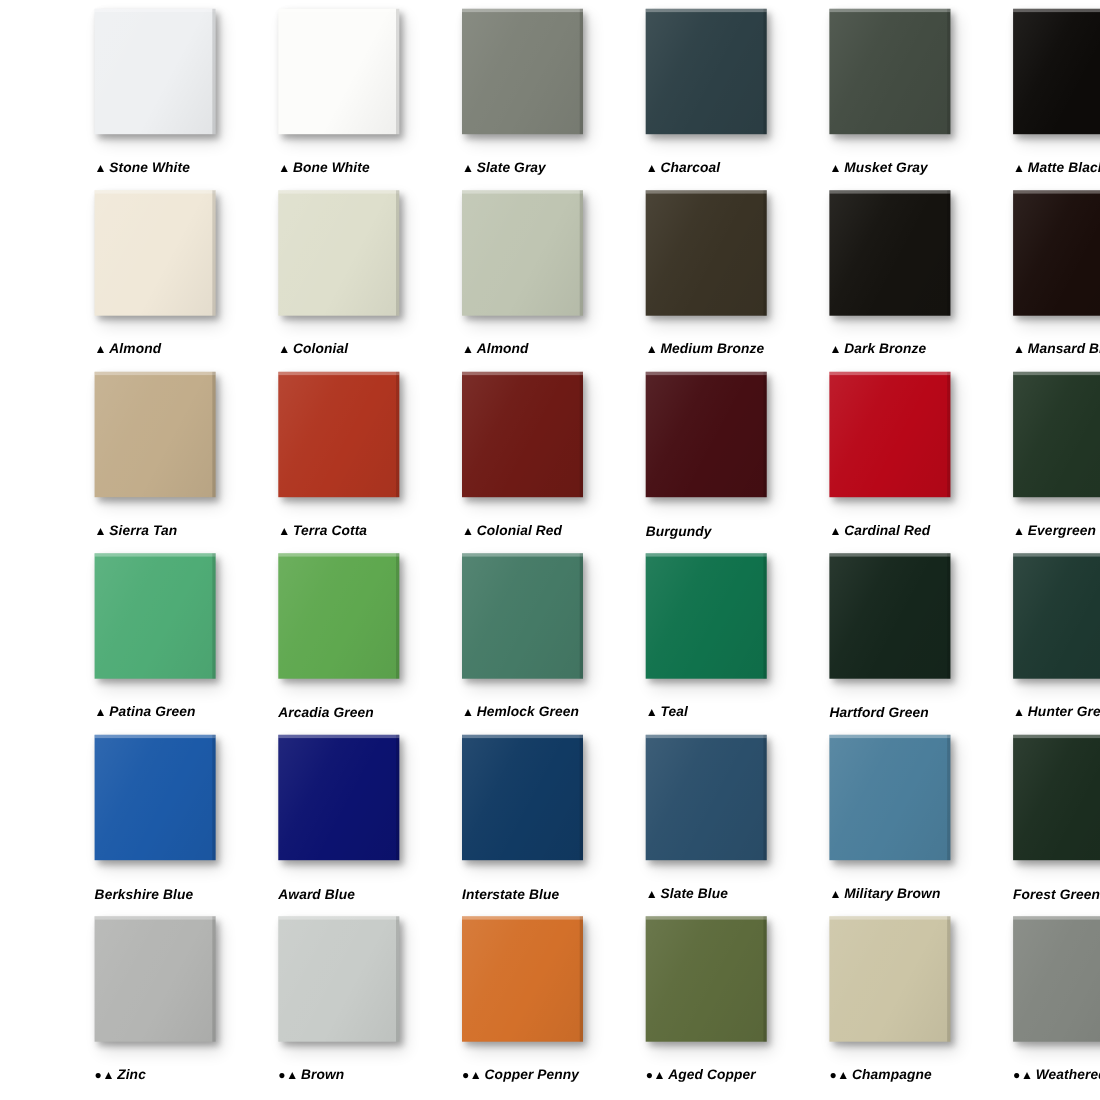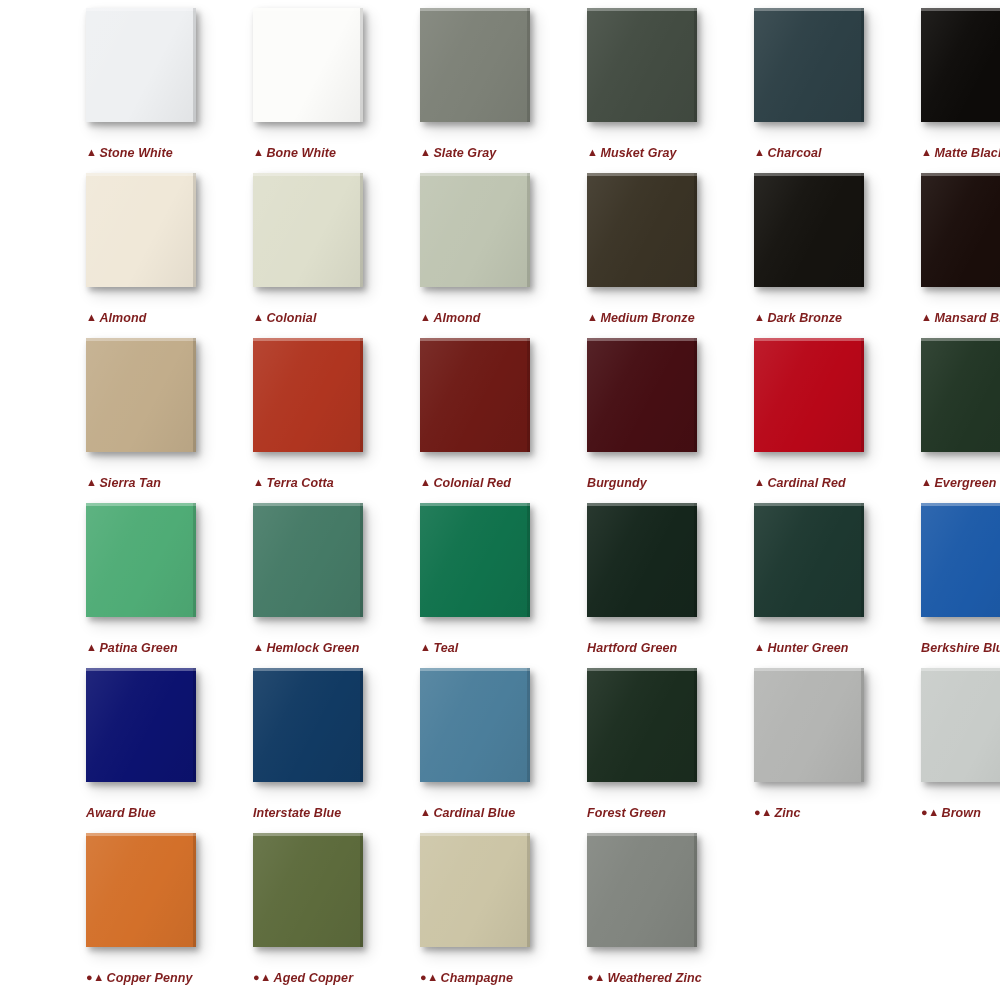--- a/index.html
+++ b/index.html
@@ -100,21 +100,21 @@
   .swatch-label {
     position: absolute;
     left: 0;
     bottom: 14px;
     white-space: nowrap;
     font-family: "Liberation Sans", sans-serif;
     font-size: 12.5px;
     font-weight: bold;
     font-style: italic;
     letter-spacing: 0.1px;
-    color: #7f1d1d;
+    color: #000000;
     line-height: 1;
   }
 
   .marker {
     font-style: normal;
     font-weight: normal;
     font-size: 11px;
     letter-spacing: 0.5px;
     margin-right: 2px;
     position: relative;
@@ -145,36 +145,36 @@
       <div class="swatch-cell">
         <div class="chip-wrap">
           <div class="chip" style="background: rgb(125, 129, 119);">
             <div class="chip-sheen"></div>
           </div>
         </div>
         <div class="swatch-label"><span class="marker">▲</span><span>Slate Gray</span></div>
       </div>
       <div class="swatch-cell">
         <div class="chip-wrap">
+          <div class="chip" style="background: rgb(45, 64, 70);">
+            <div class="chip-sheen"></div>
+          </div>
+        </div>
+        <div class="swatch-label"><span class="marker">▲</span><span>Charcoal</span></div>
+      </div>
+      <div class="swatch-cell">
+        <div class="chip-wrap">
           <div class="chip" style="background: rgb(67, 76, 66);">
             <div class="chip-sheen"></div>
           </div>
         </div>
         <div class="swatch-label"><span class="marker">▲</span><span>Musket Gray</span></div>
       </div>
       <div class="swatch-cell">
         <div class="chip-wrap">
-          <div class="chip" style="background: rgb(45, 64, 70);">
-            <div class="chip-sheen"></div>
-          </div>
-        </div>
-        <div class="swatch-label"><span class="marker">▲</span><span>Charcoal</span></div>
-      </div>
-      <div class="swatch-cell">
-        <div class="chip-wrap">
           <div class="chip" style="background: rgb(13, 11, 9);">
             <div class="chip-sheen"></div>
           </div>
         </div>
         <div class="swatch-label"><span class="marker">▲</span><span>Matte Black</span></div>
       </div>
       <div class="swatch-cell">
         <div class="chip-wrap">
           <div class="chip" style="background: rgb(240, 232, 216);">
             <div class="chip-sheen"></div>
@@ -273,20 +273,28 @@
       <div class="swatch-cell">
         <div class="chip-wrap">
           <div class="chip" style="background: rgb(79, 172, 118);">
             <div class="chip-sheen"></div>
           </div>
         </div>
         <div class="swatch-label"><span class="marker">▲</span><span>Patina Green</span></div>
       </div>
       <div class="swatch-cell">
         <div class="chip-wrap">
+          <div class="chip" style="background: rgb(95, 168, 79);">
+            <div class="chip-sheen"></div>
+          </div>
+        </div>
+        <div class="swatch-label"><span>Arcadia Green</span></div>
+      </div>
+      <div class="swatch-cell">
+        <div class="chip-wrap">
           <div class="chip" style="background: rgb(69, 122, 102);">
             <div class="chip-sheen"></div>
           </div>
         </div>
         <div class="swatch-label"><span class="marker">▲</span><span>Hemlock Green</span></div>
       </div>
       <div class="swatch-cell">
         <div class="chip-wrap">
           <div class="chip" style="background: rgb(16, 114, 76);">
             <div class="chip-sheen"></div>
@@ -329,25 +337,33 @@
       <div class="swatch-cell">
         <div class="chip-wrap">
           <div class="chip" style="background: rgb(17, 58, 99);">
             <div class="chip-sheen"></div>
           </div>
         </div>
         <div class="swatch-label"><span>Interstate Blue</span></div>
       </div>
       <div class="swatch-cell">
         <div class="chip-wrap">
+          <div class="chip" style="background: rgb(43, 79, 107);">
+            <div class="chip-sheen"></div>
+          </div>
+        </div>
+        <div class="swatch-label"><span class="marker">▲</span><span>Slate Blue</span></div>
+      </div>
+      <div class="swatch-cell">
+        <div class="chip-wrap">
           <div class="chip" style="background: rgb(75, 126, 155);">
             <div class="chip-sheen"></div>
           </div>
         </div>
-        <div class="swatch-label"><span class="marker">▲</span><span>Cardinal Blue</span></div>
+        <div class="swatch-label"><span class="marker">▲</span><span>Military Brown</span></div>
       </div>
       <div class="swatch-cell">
         <div class="chip-wrap">
           <div class="chip" style="background: rgb(27, 45, 31);">
             <div class="chip-sheen"></div>
           </div>
         </div>
         <div class="swatch-label"><span>Forest Green</span></div>
       </div>
       <div class="swatch-cell">

